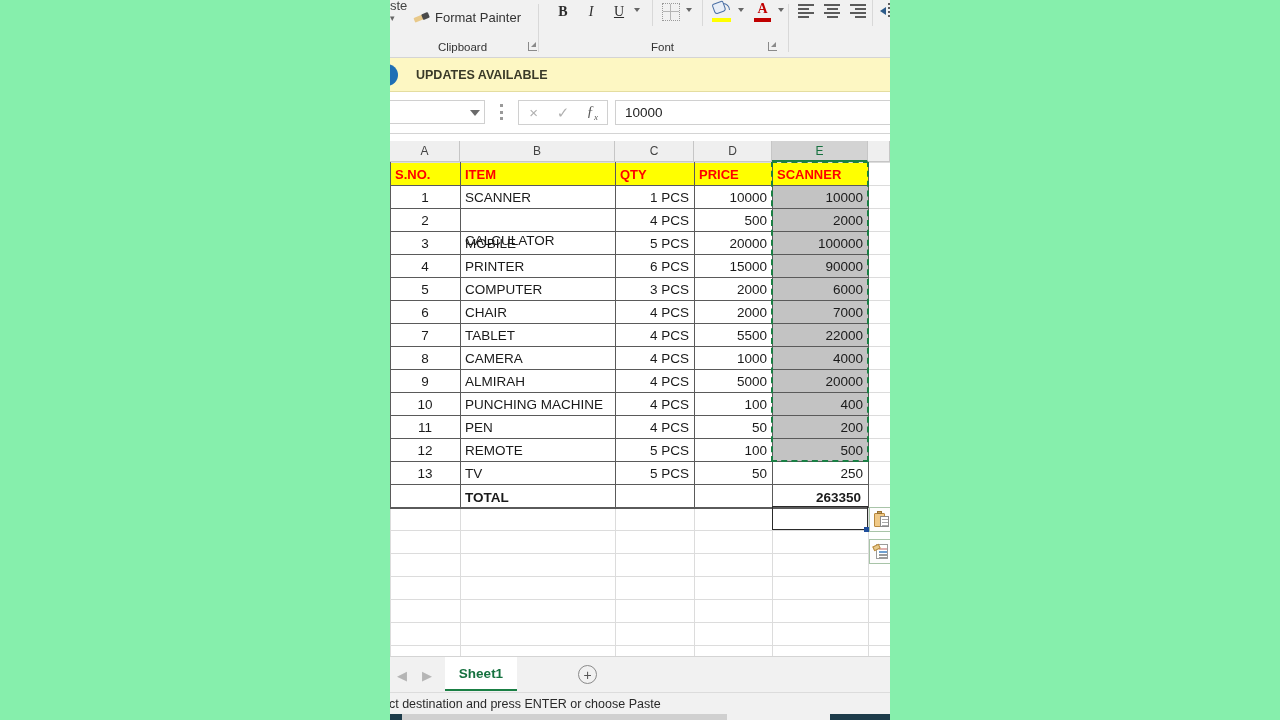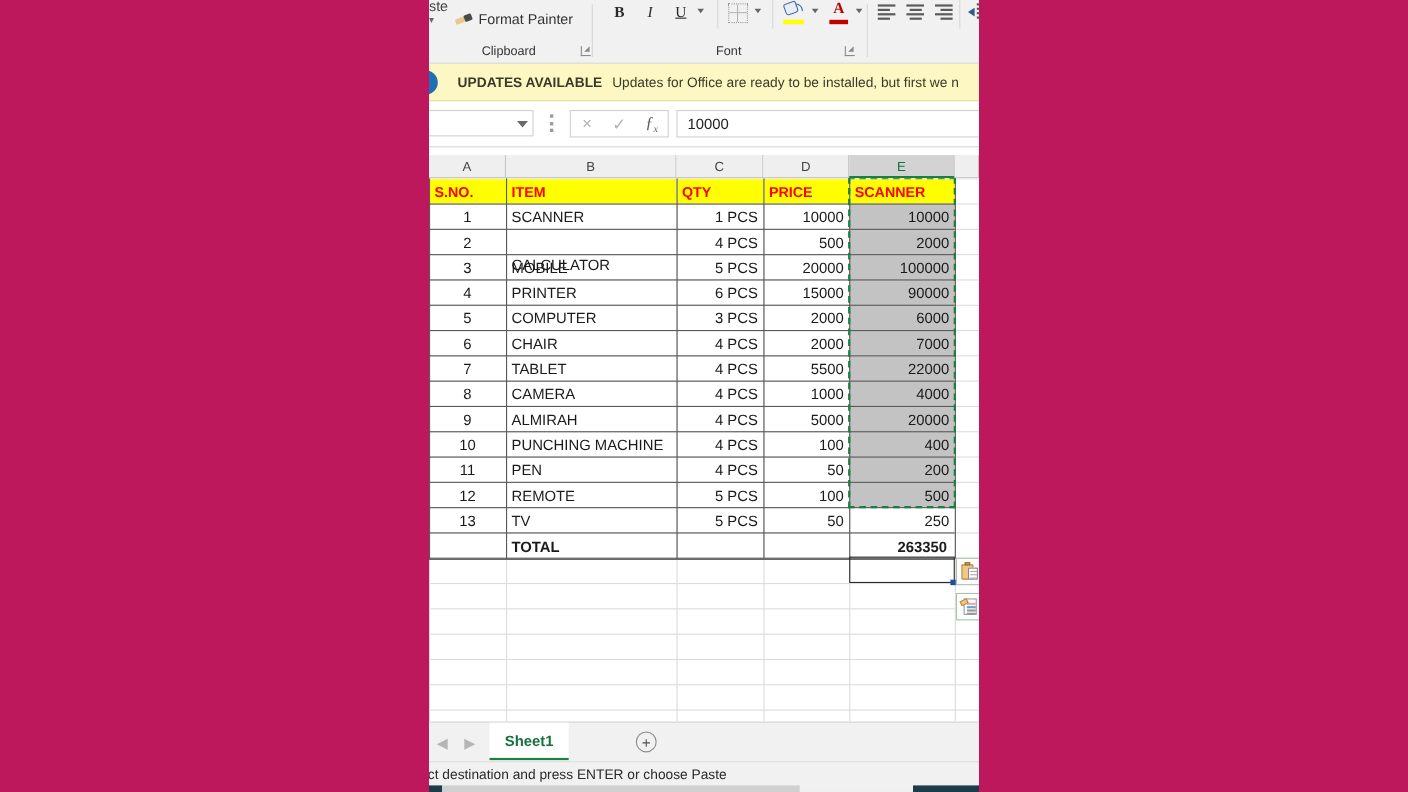--- a/index.html
+++ b/index.html
@@ -6,21 +6,21 @@
   html, body {
     margin: 0; padding: 0;
     width: 1280px; height: 720px;
     background: #000;
     font-family: "Liberation Sans", sans-serif;
     overflow: hidden;
   }
   #stage {
     position: relative;
     width: 1280px; height: 720px;
-    background: #be185d;
+    background: #86efac;
   }
   
   #app {
     position: absolute;
     left: 390px; top: 0;
     width: 500px; height: 720px;
     background: #ffffff;
     overflow: hidden;
   }
 
@@ -465,21 +465,20 @@
         <i style="top:0;width:10px;"></i>
           <i style="top:4px;width:10px;"></i>
         <i style="top:8px;width:10px;"></i>
           <i style="top:12px;width:10px;"></i>
       </div>
     </div>
 
     <div class="update-bar">
       <span class="ub-dot"></span>
       <span class="ub-strong">UPDATES AVAILABLE</span>
-      <span class="ub-text">Updates for Office are ready to be installed, but first we n</span>
     </div>
 
     <div class="formula-row">
       <div class="name-box">2</div>
       <div class="name-caret"></div>
       <div class="fb-dots">
         <span></span>
           <span></span>
           <span></span>
       </div>

